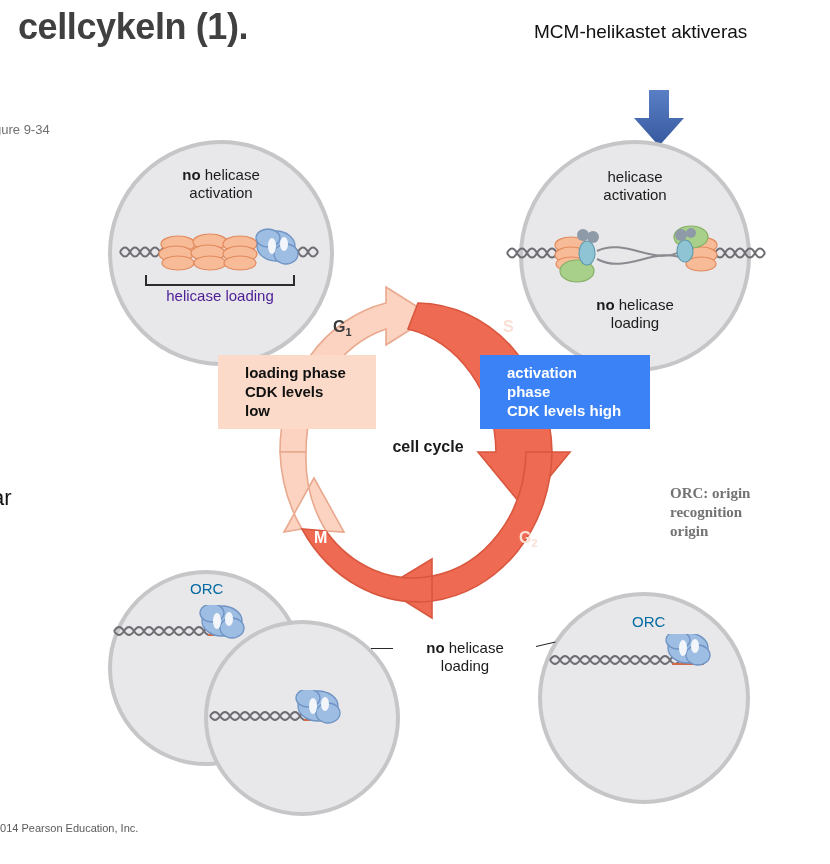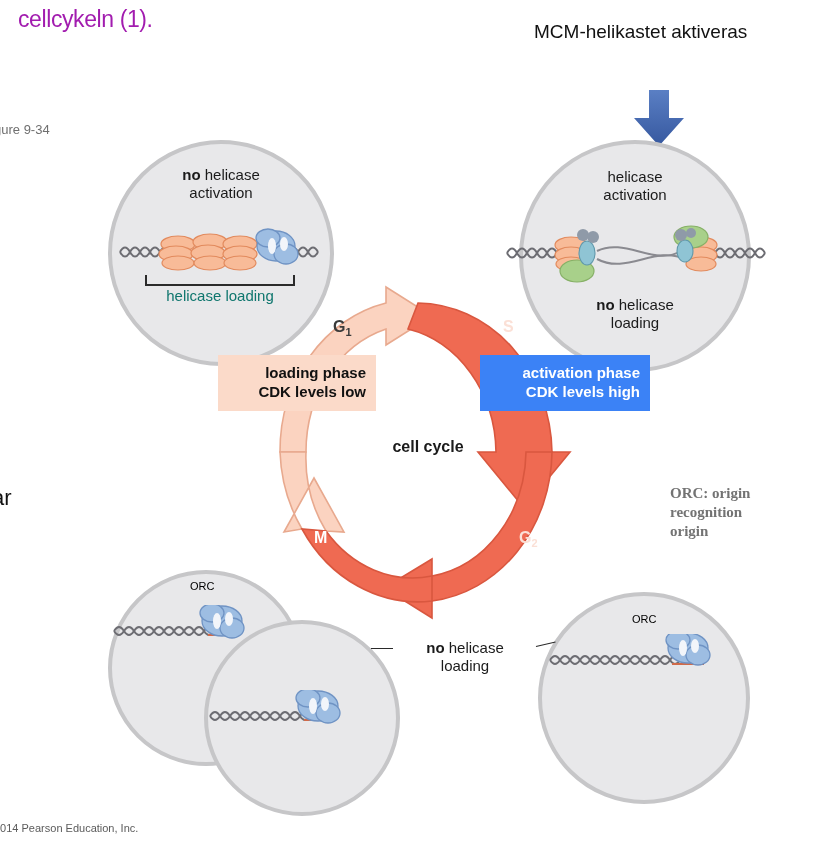--- a/index.html
+++ b/index.html
@@ -1,21 +1,21 @@
 <!DOCTYPE html>
 <html><head>
 <meta charset="utf-8">
 <style>
   html,body{margin:0;padding:0;background:#fff;}
   body{width:830px;height:864px;position:relative;overflow:hidden;
        font-family:"Liberation Sans",sans-serif;}
   .abs{position:absolute;}
 
   
-  #slide-title{left:18px;top:6px;font-size:23px;font-weight:normal;color:#a21caf;
+  #slide-title{left:18px;top:6px;font-size:36px;font-weight:bold;color:#404040;
                letter-spacing:-.4px;white-space:nowrap;}
   #figure-label{left:-6px;top:122px;font-size:13px;color:#6f6f6f;white-space:nowrap;}
   #annotation{left:534px;top:18px;font-size:19px;color:#111;line-height:1.5;white-space:nowrap;}
   #orc-legend{left:670px;top:484px;font-size:15px;font-weight:bold;color:#737373;
               font-family:Liberation Serif, serif;line-height:1.28;}
   #left-crop-1{left:-8px;top:485px;font-size:22px;color:#111;white-space:nowrap;}
   #copyright{left:-6px;top:822px;font-size:11px;color:#5b5b5b;white-space:nowrap;}
 
   
   #blue-arrow{left:628px;top:88px;width:62px;height:62px;}
@@ -40,42 +40,42 @@
   #lbl-s{left:503px;top:318px;color:#fbe0d6;}
   #lbl-m{left:314px;top:529px;color:#ffffff;}
   #lbl-g2{left:519px;top:529px;color:#fbe0d6;}
   .phase sub{font-size:11px;}
 
   #cell-cycle-text{left:0;top:438px;width:830px;text-align:center;
                    font-size:16px;font-weight:bold;color:#1b1b1b;
                    margin-left:1px;padding-left:12px;}
 
   .phasebox{position:absolute;font-size:15px;font-weight:bold;line-height:1.25;
-            text-align:right;padding:9px 10px;box-sizing:border-box;}
+            text-align:left;padding:9px 27px;box-sizing:border-box;}
   #box-loading{left:218px;top:355px;width:158px;background:#fbdac9;color:#111;}
   #box-activation{left:480px;top:355px;width:170px;background:#3b82f6;color:#fff;}
 
   
   #no-helicase-mid{left:392px;top:639px;width:146px;text-align:center;
                    font-size:15px;color:#1b1b1b;line-height:1.22;}
   .leader{position:absolute;height:1px;background:#2a2a2a;}
   #leader-l{left:371px;top:648px;width:22px;}
   #leader-r{left:536px;top:646px;width:20px;transform:rotate(-13deg);
             transform-origin:left center;}
 
   
-  .orc-tag{position:absolute;font-size:11px;color:#000000;}
+  .orc-tag{position:absolute;font-size:15px;color:#0369a1;}
   #orc-a{left:190px;top:580px;}
   #orc-b{left:632px;top:613px;}
 
   
   #bracket{left:145px;top:275px;width:150px;height:11px;
            border:2px solid #2b2b2b;border-top:none;box-sizing:border-box;}
   #bracket-label{left:125px;top:287px;width:190px;text-align:center;
-                 font-size:15px;color:#0f766e;}
+                 font-size:15px;color:#4c1d95;}
 </style>
 </head>
 <body>
 
 <div class="abs" id="slide-title">cellcykeln (1).</div>
 
 <div class="abs" id="figure-label">gure 9-34</div>
 
 <div class="abs" id="annotation">
   <div>MCM-helikastet aktiveras</div>

